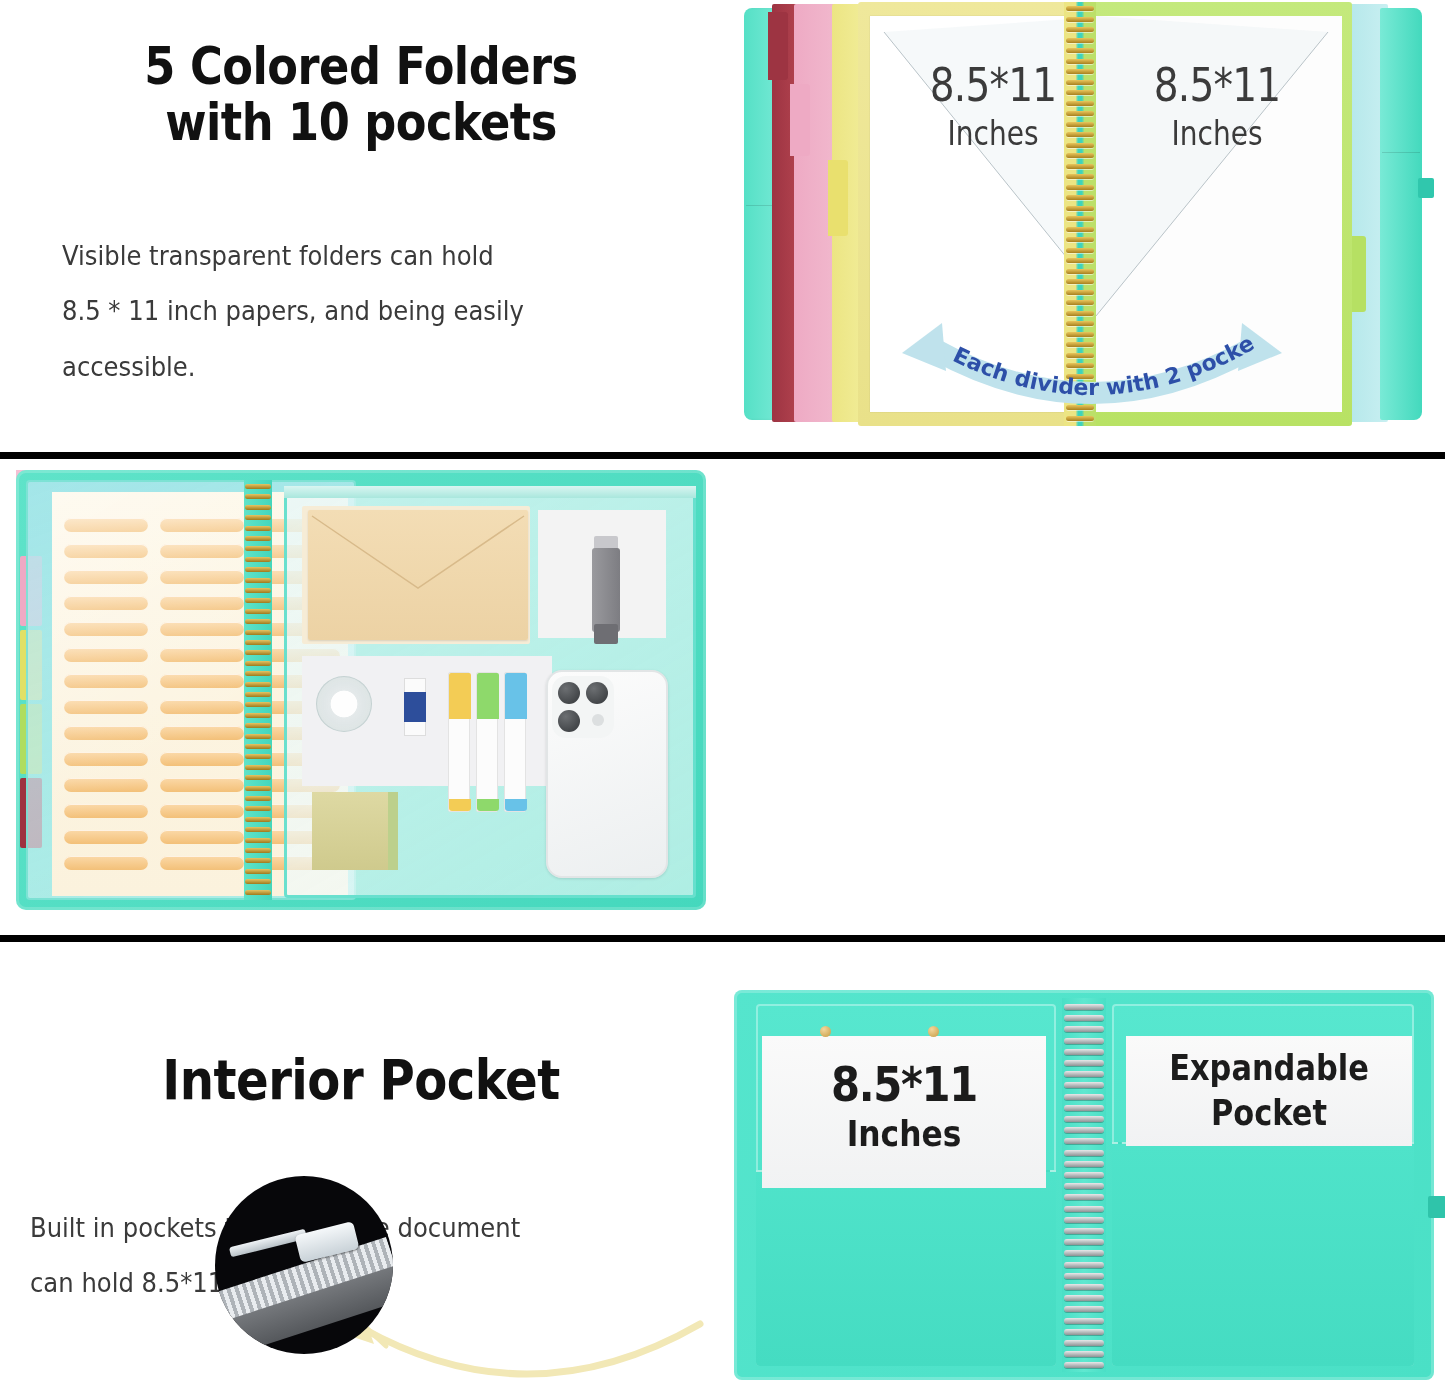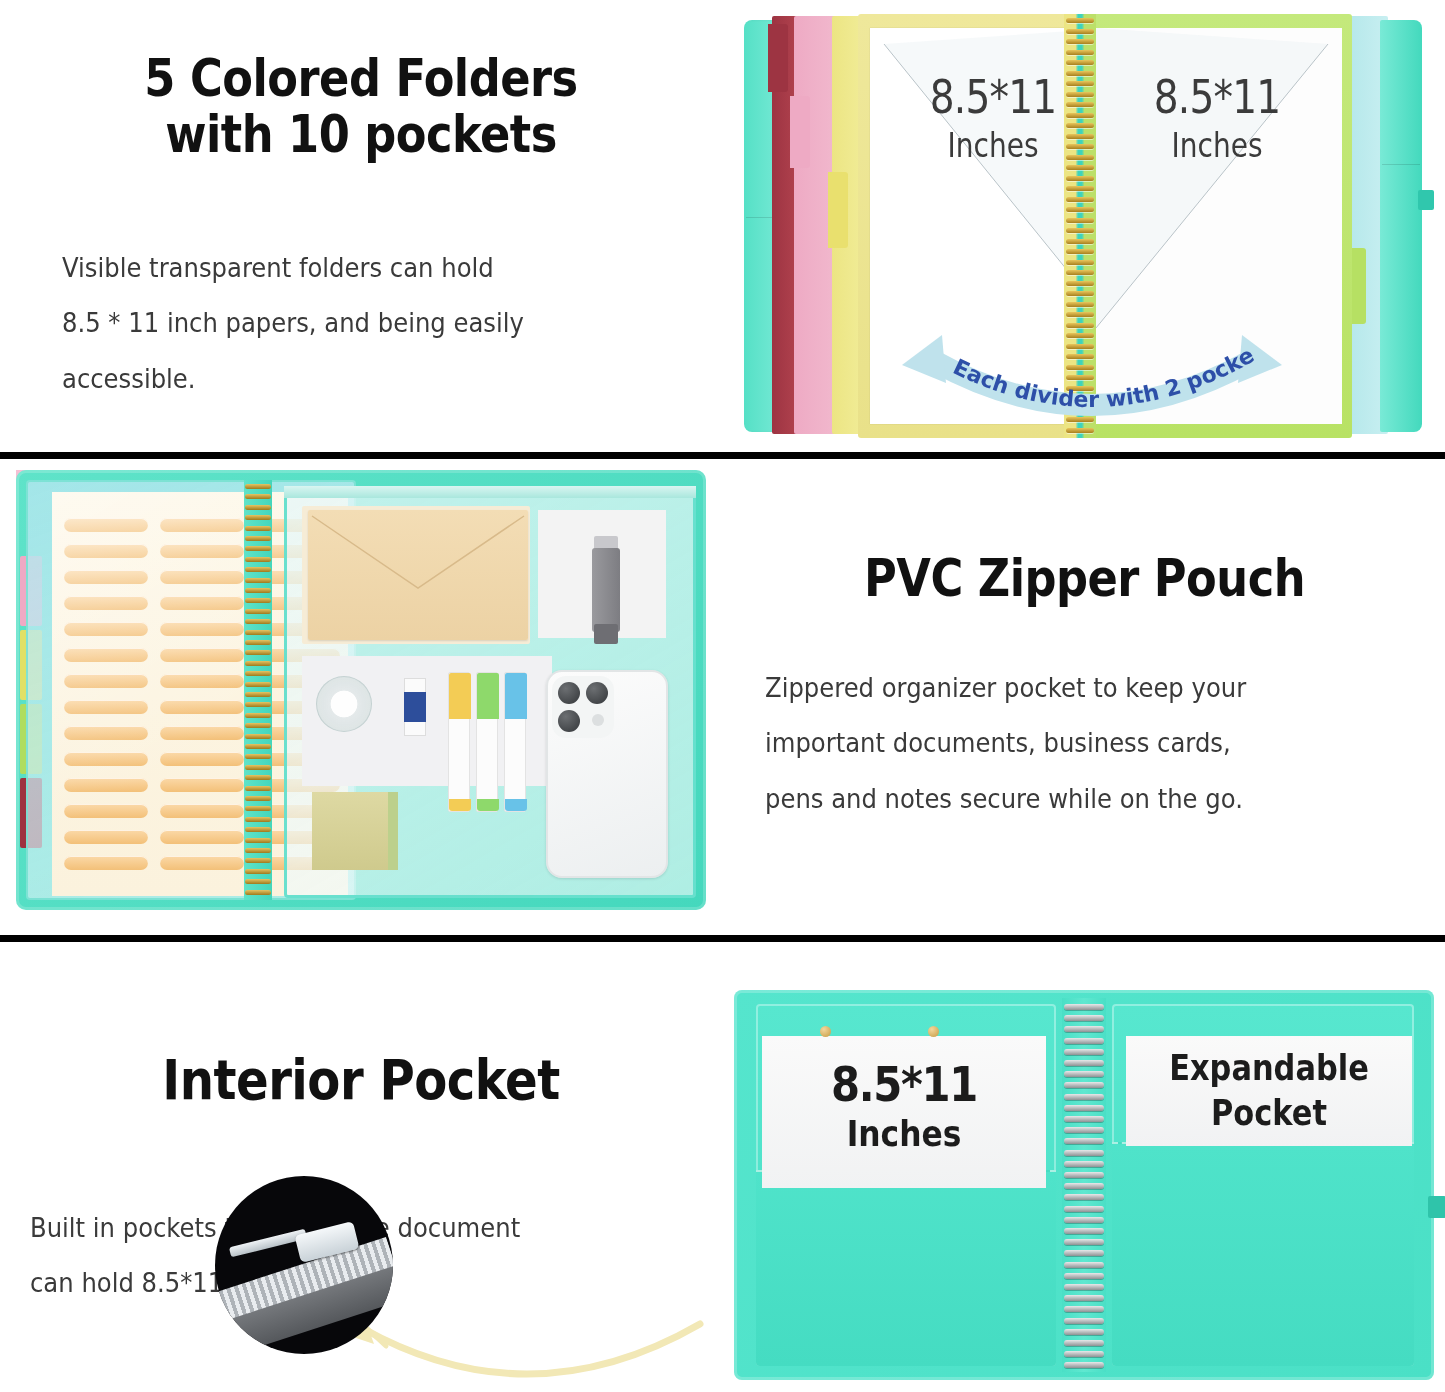--- a/index.html
+++ b/index.html
@@ -7,21 +7,21 @@
     width: 1445px; height: 1392px;
     background: #ffffff;
     font-family: "Liberation Sans", "DejaVu Sans", sans-serif;
     overflow: hidden;
   }
 
   .page { position: relative; width: 1445px; height: 1392px; background:#fff; }
 
   
   .section { position: absolute; left: 0; width: 1445px; display: flex; }
-  .sec-1 { top: 12px;    height: 546px; }
+  .sec-1 { top: 0;    height: 546px; }
   .sec-2 { top: 460px; height: 475px; }
   .sec-3 { top: 960px; height: 447px; }
 
   .rule { position: absolute; left: 0; width: 1445px; height: 7px; background: #000; }
   .rule-1 { top: 452px; }
   .rule-2 { top: 935px; }
 
   .text-col { width: 722px; height: 100%; position: relative; }
   .img-col  { width: 723px; height: 100%; position: relative; }
 
@@ -568,28 +568,20 @@
         <div class="zc-slider"></div>
       </div>
 
       <svg class="callout-arrow" viewBox="0 0 390 86">
         <path d="M 370,12 Q 200,110 32,16" stroke="#f2e8b6" stroke-width="7" fill="none" stroke-linecap="round"></path>
         <polygon points="34,4 14,22 44,32" fill="#f2e8b6"></polygon>
         <path d="M 28,8 L 56,34" stroke="#f2e8b6" stroke-width="5" fill="none" stroke-linecap="round"></path>
       </svg>
     </div>
 
-    <div class="text-col">
-      <div class="headline h1-b">PVC Zipper Pouch</div>
-      <div class="body-copy p2">
-        <div>Zippered organizer pocket to keep your</div>
-        <div>important documents, business cards,</div>
-        <div>pens and notes secure while on the go.</div>
-      </div>
-    </div>
   </div>
 
   <div class="rule rule-2"></div>
 
   <div class="section sec-3">
 
     <div class="text-col">
       <div class="headline h1-c">Interior Pocket</div>
       <div class="body-copy p3">
         <div>Built in pockets to store loose document</div>

